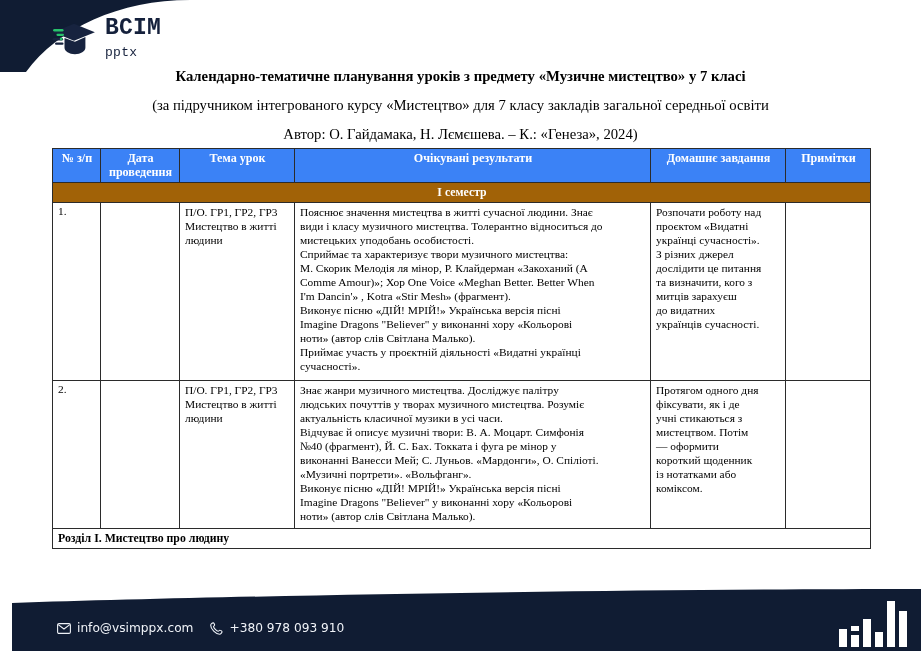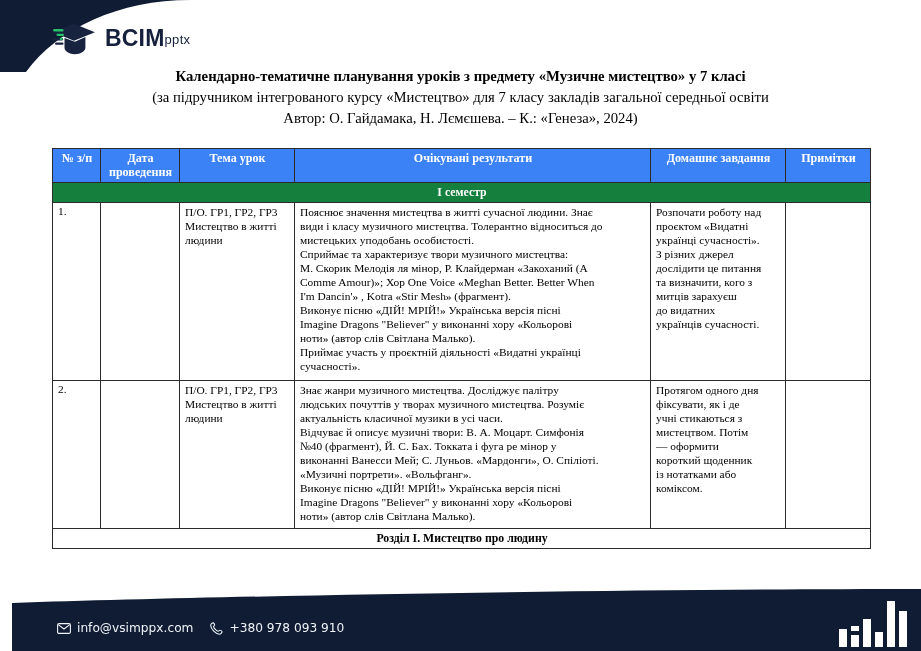--- a/index.html
+++ b/index.html
@@ -34,22 +34,23 @@
     left: 52px;
     top: 16px;
     display: flex;
     align-items: center;
     gap: 9px;
     height: 44px;
   }
   .brand-mark { width: 44px; height: 38px; display: block; }
   .brand-text {
     display: flex;
+    flex-direction: column;
     line-height: 1;
-    font-family: Liberation Sans, sans-serif;
+    font-family: Liberation Mono, monospace;
   }
   .brand-name {
     font-size: 23px;
     font-weight: 700;
     color: #15213c;
     letter-spacing: 0.2px;
   }
   .brand-sub {
     font-size: 13px;
     color: #15213c;
@@ -67,20 +68,21 @@
     color: #000;
   }
   .title-main {
     font-size: 14.7px;
     font-weight: bold;
     line-height: 1.42;
   }
   .title-line {
     font-size: 14.7px;
     line-height: 1.42;
+    margin-top: 8px;
   }
   .title-url {
     font-size: 14.3px;
     font-style: italic;
     line-height: 1.5;
   }
 
   
   .sheet {
     position: absolute;
@@ -105,31 +107,30 @@
     color: #ffffff;
     text-align: center;
     vertical-align: middle;
     font-weight: bold;
     font-size: 12.1px;
     line-height: 1.18;
     padding: 5px 3px;
     border: 1px solid #17233f;
   }
   .band-row td {
-    background: #15803d;
+    background: #a16207;
     color: #ffffff;
     text-align: center;
     font-weight: bold;
     font-size: 11.8px;
     padding: 2px 0 3px;
     border: 1px solid #2db757;
     vertical-align: middle;
   }
   .section-row td {
-    text-align: center;
     font-weight: bold;
     font-size: 11.8px;
     padding: 3px 0 4px;
     vertical-align: middle;
   }
   .cell-lines p {
     margin: 0;
     line-height: 1.235;
   }
   td.c-num { text-align: left; }

